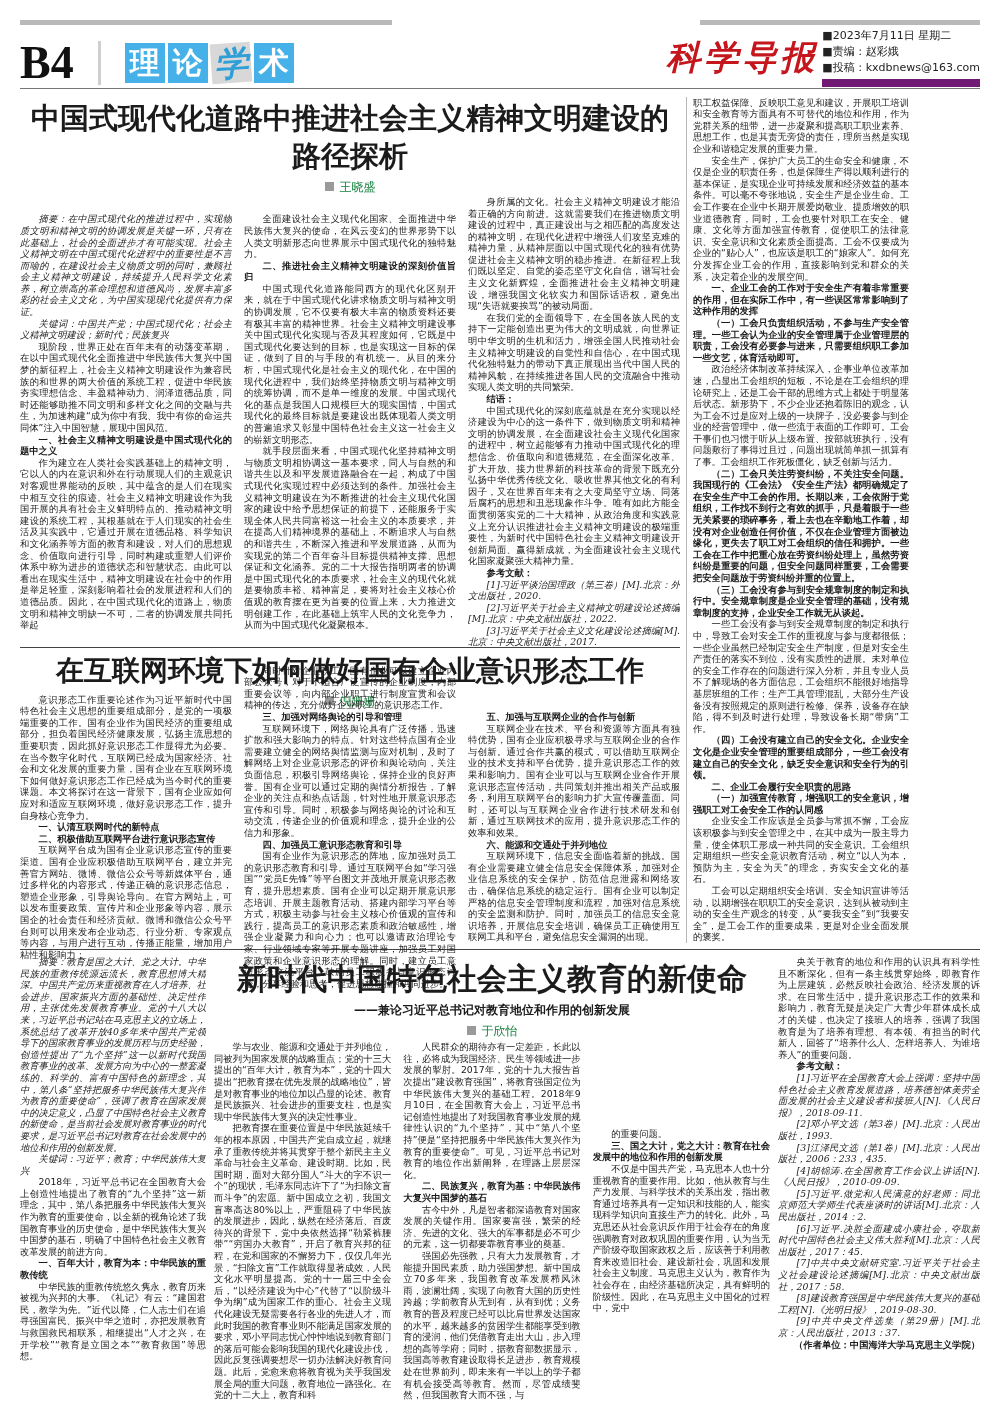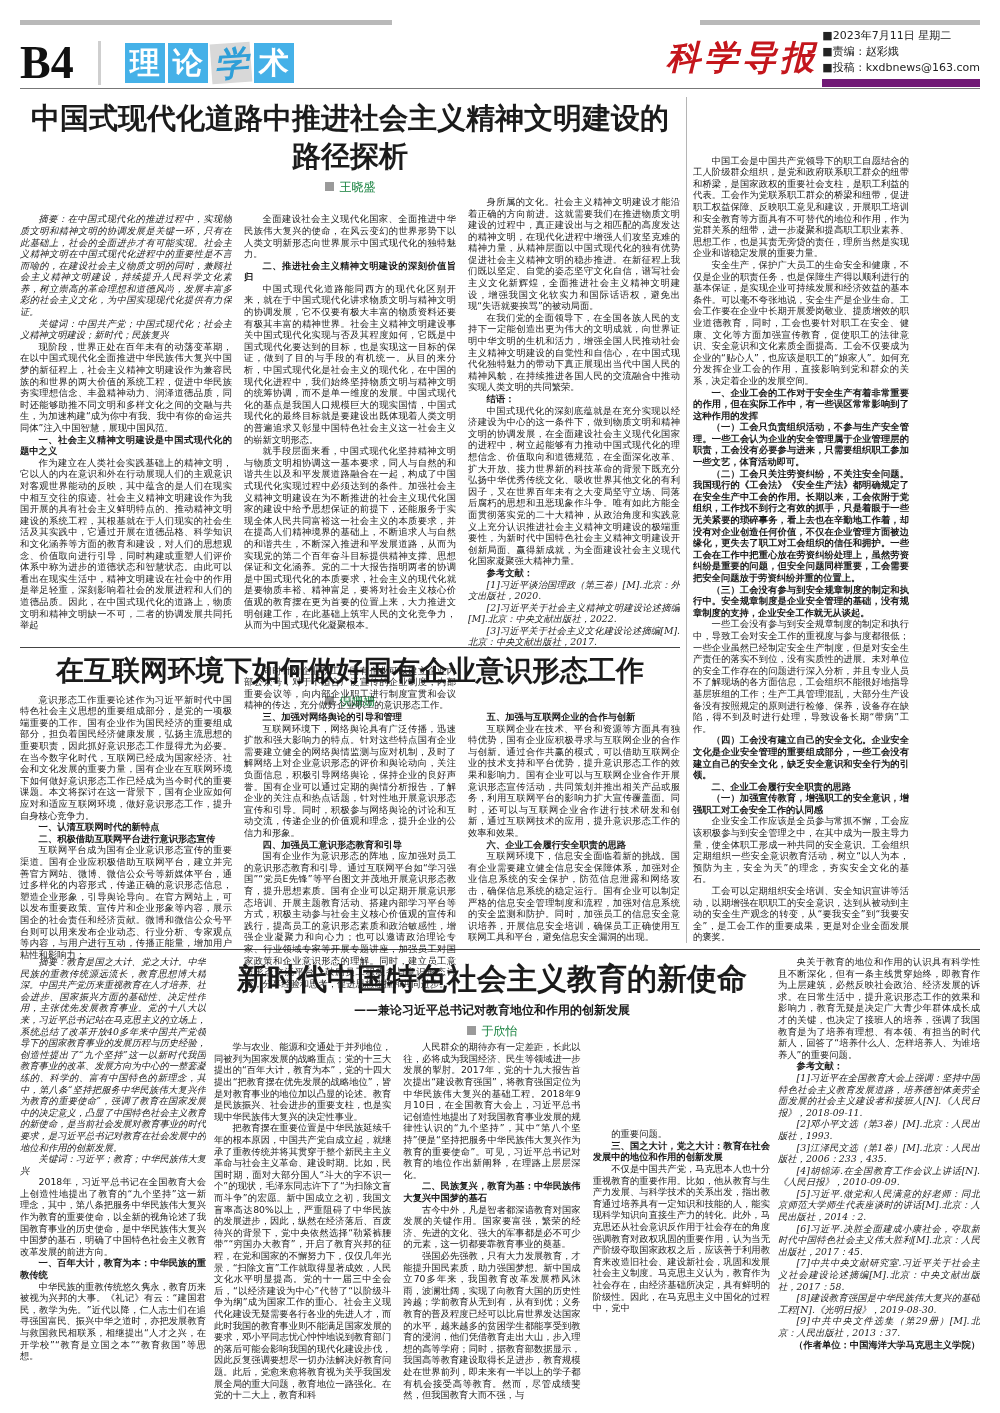--- a/index.html
+++ b/index.html
@@ -138,36 +138,37 @@
           <div class="col">
               <p class="blk p">同时针对企业职工，国有企业可以建立企业内部公众号，对于不适合广泛宣传的企业制度，内部重要会议等，向内部企业职工进行制度宣贯和会议精神的传达，充分做好企业职工的意识形态工作。</p>
               <p class="blk h">三、加强对网络舆论的引导和管理</p>
               <p class="blk p">互联网环境下，网络舆论具有广泛传播，迅速扩散和强大影响力的特点。针对这些特点国有企业需要建立健全的网络舆情监测与应对机制，及时了解网络上对企业意识形态的评价和舆论动向，关注负面信息，积极引导网络舆论，保持企业的良好声誉。国有企业可以通过定期的舆情分析报告，了解企业的关注点和热点话题，针对性地开展意识形态宣传和引导。同时，积极参与网络舆论的讨论和互动交流，传递企业的价值观和理念，提升企业的公信力和形象。</p>
               <p class="blk h">四、加强员工意识形态教育和引导</p>
               <p class="blk p">国有企业作为意识形态的阵地，应加强对员工的意识形态教育和引导。通过互联网平台如“学习强国”“党员E先锋”等平台图文并茂地开展意识形态教育，提升思想素质。国有企业可以定期开展意识形态培训、开展主题教育活动、搭建内部学习平台等方式，积极主动参与社会主义核心价值观的宣传和践行，提高员工的意识形态素质和政治敏感性，增强企业凝聚力和向心力；也可以邀请政治理论专家、行业领域专家等开展专题讲座，加强员工对国家政策和企业意识形态的理解。同时，建立员工意识形态交流平台，鼓励员工积极参与意识形态讨论，分享经验和思考，促进思想碰撞和共同进步。</p>
             </div>
           <div class="col">
               <p class="blk h">五、加强与互联网企业的合作与创新</p>
               <p class="blk p">互联网企业在技术、平台和资源等方面具有独特优势，国有企业应积极寻求与互联网企业的合作与创新。通过合作共赢的模式，可以借助互联网企业的技术支持和平台优势，提升意识形态工作的效果和影响力。国有企业可以与互联网企业合作开展意识形态宣传活动，共同策划并推出相关产品或服务，利用互联网平台的影响力扩大宣传覆盖面。同时，还可以与互联网企业合作进行技术研发和创新，通过互联网技术的应用，提升意识形态工作的效率和效果。</p>
-              <p class="blk h">六、企业工会履行安全职责的思路</p>
+              <p class="blk h">六、能源和交通处于并列地位</p>
               <p class="blk p">互联网环境下，信息安全面临着新的挑战。国有企业需要建立健全信息安全保障体系，加强对企业信息系统的安全保护，防范信息泄露和网络攻击，确保信息系统的稳定运行。国有企业可以制定严格的信息安全管理制度和流程，加强对信息系统的安全监测和防护。同时，加强员工的信息安全意识培养，开展信息安全培训，确保员工正确使用互联网工具和平台，避免信息安全漏洞的出现。</p>
             </div>
         </div>
       </article>
 
     </div>
 
     <div class="vrule"></div>
 
     <article class="art2">
       <div class="union-text">
           <p class="blk p">中国工会是中国共产党领导下的职工自愿结合的工人阶级群众组织，是党和政府联系职工群众的纽带和桥梁，是国家政权的重要社会支柱，是职工利益的代表。工会作为党联系职工群众的桥梁和纽带，促进职工权益保障、反映职工意见和建议，开展职工培训和安全教育等方面具有不可替代的地位和作用，作为党群关系的纽带，进一步凝聚和提高职工职业素养、思想工作，也是其责无旁贷的责任，理所当然是实现企业和谐稳定发展的重要力量。</p>
           <p class="blk p">安全生产，保护广大员工的生命安全和健康，不仅是企业的职责任务，也是保障生产得以顺利进行的基本保证，是实现企业可持续发展和经济效益的基本条件。可以毫不夸张地说，安全生产是企业生命。工会工作要在企业中长期开展爱岗敬业、提质增效的职业道德教育，同时，工会也要针对职工在安全、健康、文化等方面加强宣传教育，促使职工的法律意识、安全意识和文化素质全面提高。工会不仅要成为企业的“贴心人”，也应该是职工的“娘家人”。如何充分发挥企业工会的作用，直接影响到党和群众的关系，决定着企业的发展空间。</p>
           <p class="blk h">一、企业工会的工作对于安全生产有着非常重要的作用，但在实际工作中，有一些误区常常影响到了这种作用的发挥</p>
           <p class="blk sh">（一）工会只负责组织活动，不参与生产安全管理。一些工会认为企业的安全管理属于企业管理层的职责，工会没有必要参与进来，只需要组织职工参加一些文艺，体育活动即可。</p>
+          <p class="blk p">政治经济体制改革持续深入，企事业单位改革加速，凸显出工会组织的短板，不论是在工会组织的理论研究上，还是工会干部的思维方式上都处于明显落后状态。新形势下，不少企业还抱着陈旧的观念，认为工会不过是应对上级的一块牌子，没必要参与到企业的经营管理中，做一些流于表面的工作即可。工会干事们也习惯于听从上级布置、按部就班执行，没有问题敷衍了事得过且过，问题出现就简单抓一抓算有了事。工会组织工作死板僵化，缺乏创新与活力。</p>
           <p class="blk sh">（二）工会只关注劳资纠纷，不关注安全问题。我国现行的《工会法》《安全生产法》都明确规定了在安全生产中工会的作用。长期以来，工会依附于党组织，工作找不到行之有效的抓手，只是着眼于一些无关紧要的琐碎事务，看上去也在辛勤地工作着，却没有对企业创造任何价值，不仅在企业管理方面被边缘化，更失去了职工对工会组织的信任和拥护。一些工会在工作中把重心放在劳资纠纷处理上，虽然劳资纠纷是重要的问题，但安全问题同样重要，工会需要把安全问题放于劳资纠纷并重的位置上。</p>
           <p class="blk sh">（三）工会没有参与到安全规章制度的制定和执行中。安全规章制度是企业安全管理的基础，没有规章制度的支持，企业安全工作就无从谈起。</p>
           <p class="blk p">一些工会没有参与到安全规章制度的制定和执行中，导致工会对安全工作的重视度与参与度都很低；一些企业虽然已经制定安全生产制度，但是对安全生产责任的落实不到位，没有实质性的进展。未对单位的安全工作存在的问题进行深入分析，并且专业人员不了解现场的各方面信息，工会组织不能很好地指导基层班组的工作；生产工具管理混乱，大部分生产设备没有按照规定的原则进行检修、保养，设备存在缺陷，得不到及时进行处理，导致设备长期“带病”工作。</p>
           <p class="blk sh">（四）工会没有建立自己的安全文化。企业安全文化是企业安全管理的重要组成部分，一些工会没有建立自己的安全文化，缺乏安全意识和安全行为的引领。</p>
           <p class="blk h">二、企业工会履行安全职责的思路</p>
           <p class="blk sh">（一）加强宣传教育，增强职工的安全意识，增强职工对工会安全工作的认同感</p>
           <p class="blk p">企业安全工作应该是全员参与常抓不懈，工会应该积极参与到安全管理之中，在其中成为一股主导力量，使全体职工形成一种共同的安全意识。工会组织定期组织一些安全意识教育活动，树立“以人为本，预防为主，安全为天”的理念，夯实安全文化的基石。</p>
           <p class="blk p">工会可以定期组织安全培训、安全知识宣讲等活动，以期增强在职职工的安全意识，达到从被动到主动的安全生产观念的转变，从“要我安全”到“我要安全”，是工会工作的重要成果，更是对企业全面发展的褒奖。</p>
         </div>
       <div class="union-side">

